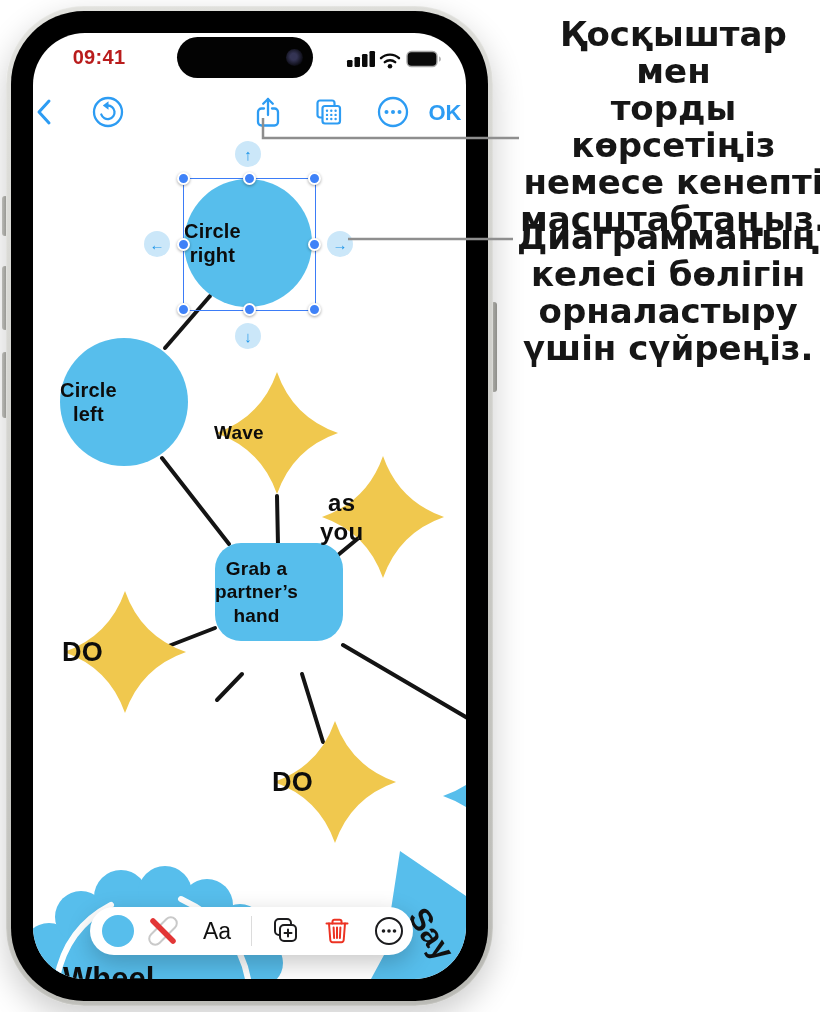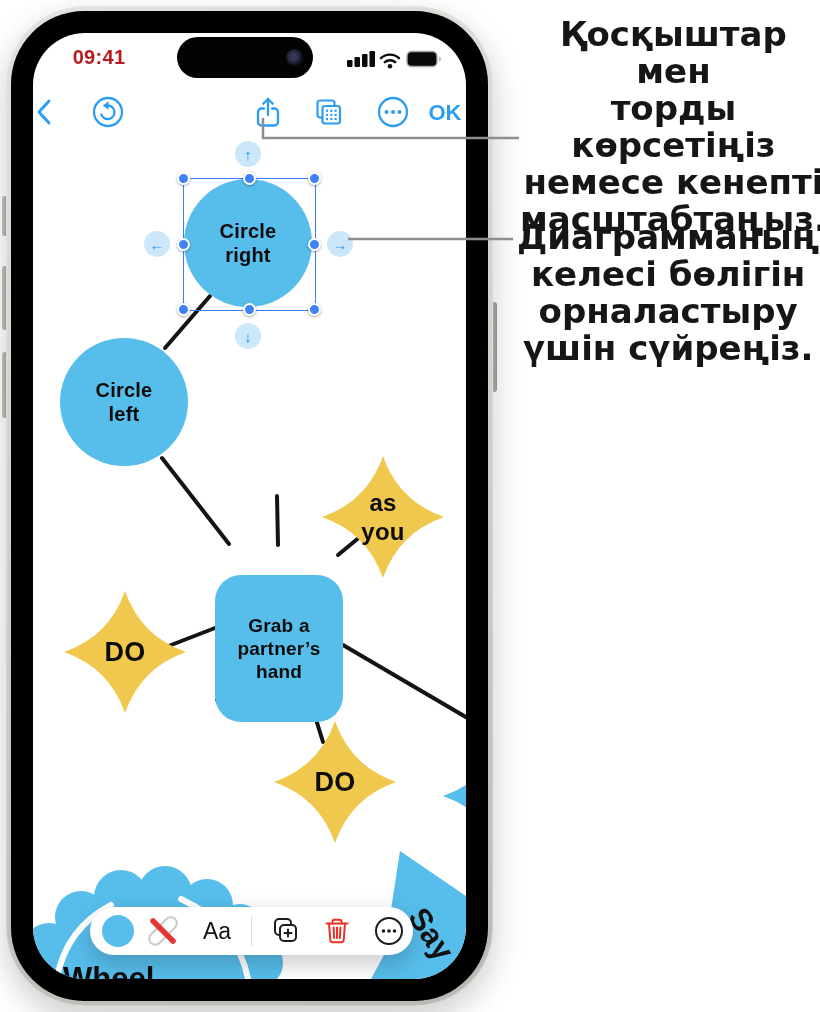--- a/index.html
+++ b/index.html
@@ -15,21 +15,21 @@
   
   .time{position:absolute;left:30px;top:13px;width:72px;text-align:center;
         font-size:20px;font-weight:700;color:#b91c1c;letter-spacing:.3px;}
   .island{position:absolute;left:144px;top:4px;width:136px;height:41px;border-radius:21px;background:#030303;}
   .camera{position:absolute;right:10px;top:12px;width:17px;height:17px;border-radius:50%;
           background:radial-gradient(circle at 45% 45%, #343454 25%, #0c0c14 70%);}
   
   .tt-btn{position:absolute;display:flex;align-items:center;justify-content:center;}
   .ok{font-size:22px;font-weight:700;color:#2D9CF3;}
   
-  .node{position:absolute;display:flex;align-items:center;justify-content:center;text-align:center;}
+  .node{position:absolute;display:flex;align-items:center;justify-content:flex-start;text-align:center;}
   .circle{background:#57BEEC;border-radius:50%;}
   .rrect{background:#57BEEC;border-radius:26px;}
   .star-node svg{position:absolute;inset:0;}
   .node-label{position:relative;z-index:2;font-weight:700;font-size:19px;line-height:1.22;
               color:#0c0c0c;white-space:pre-line;letter-spacing:.2px;}
   .big{font-size:27px;}
   .u-spell{text-decoration:underline dotted #e22b2b;text-decoration-thickness:2px;text-underline-offset:4px;}
   .wheel-label{position:absolute;left:30px;top:928px;z-index:6;font-size:31px;font-weight:700;color:#0c0c0c;}
   
   .sel-box{position:absolute;left:150px;top:145px;width:131px;height:131px;
@@ -102,41 +102,47 @@
           <text transform="translate(374,884) rotate(56)" font-size="31" font-weight="700" fill="#111">Say</text>
         </svg>
 
         <div class="wheel-label">Wheel</div>
 
         <div class="node circle" style="left:27px;top:305px;width:128px;height:128px;">
           <div class="node-label" style="font-size:20px;">Circle
 left</div>
         </div>
 
+        <div class="node star-node" style="left:181px;top:337px;width:126px;height:126px;">
+          <svg viewBox="-64 -64 128 128">
+              <path d="M0,-62 Q16,-16 62,0 Q16,16 0,62 Q-16,16 -62,0 Q-16,-16 0,-62 Z" fill="#F0C84E"></path>
+            </svg>
+          <div class="node-label">Wave</div>
+        </div>
         <div class="node star-node" style="left:287px;top:421px;width:126px;height:126px;">
           <svg viewBox="-64 -64 128 128">
               <path d="M0,-62 Q16,-16 62,0 Q16,16 0,62 Q-16,16 -62,0 Q-16,-16 0,-62 Z" fill="#F0C84E"></path>
             </svg>
           <div class="node-label" style="font-size:24px;">as
 you</div>
         </div>
         <div class="node star-node" style="left:29px;top:556px;width:126px;height:126px;">
           <svg viewBox="-64 -64 128 128">
               <path d="M0,-62 Q16,-16 62,0 Q16,16 0,62 Q-16,16 -62,0 Q-16,-16 0,-62 Z" fill="#F0C84E"></path>
             </svg>
           <div class="node-label big">DO</div>
         </div>
         <div class="node star-node" style="left:239px;top:686px;width:126px;height:126px;">
           <svg viewBox="-64 -64 128 128">
               <path d="M0,-62 Q16,-16 62,0 Q16,16 0,62 Q-16,16 -62,0 Q-16,-16 0,-62 Z" fill="#F0C84E"></path>
             </svg>
           <div class="node-label big">DO</div>
         </div>
 
-        <div class="node rrect" style="left:182px;top:510px;width:128px;height:147px;margin-top:32px;">
+        <div class="node rrect" style="left:182px;top:510px;width:128px;height:98px;">
           <div class="node-label">Grab a
 partner’s
 hand</div>
         </div>
 
         <div class="node circle" style="left:151px;top:146px;width:128px;height:128px;z-index:8;">
           <div class="node-label" style="font-size:20px;">Circle
 right</div>
         </div>
         <div class="sel-box">

